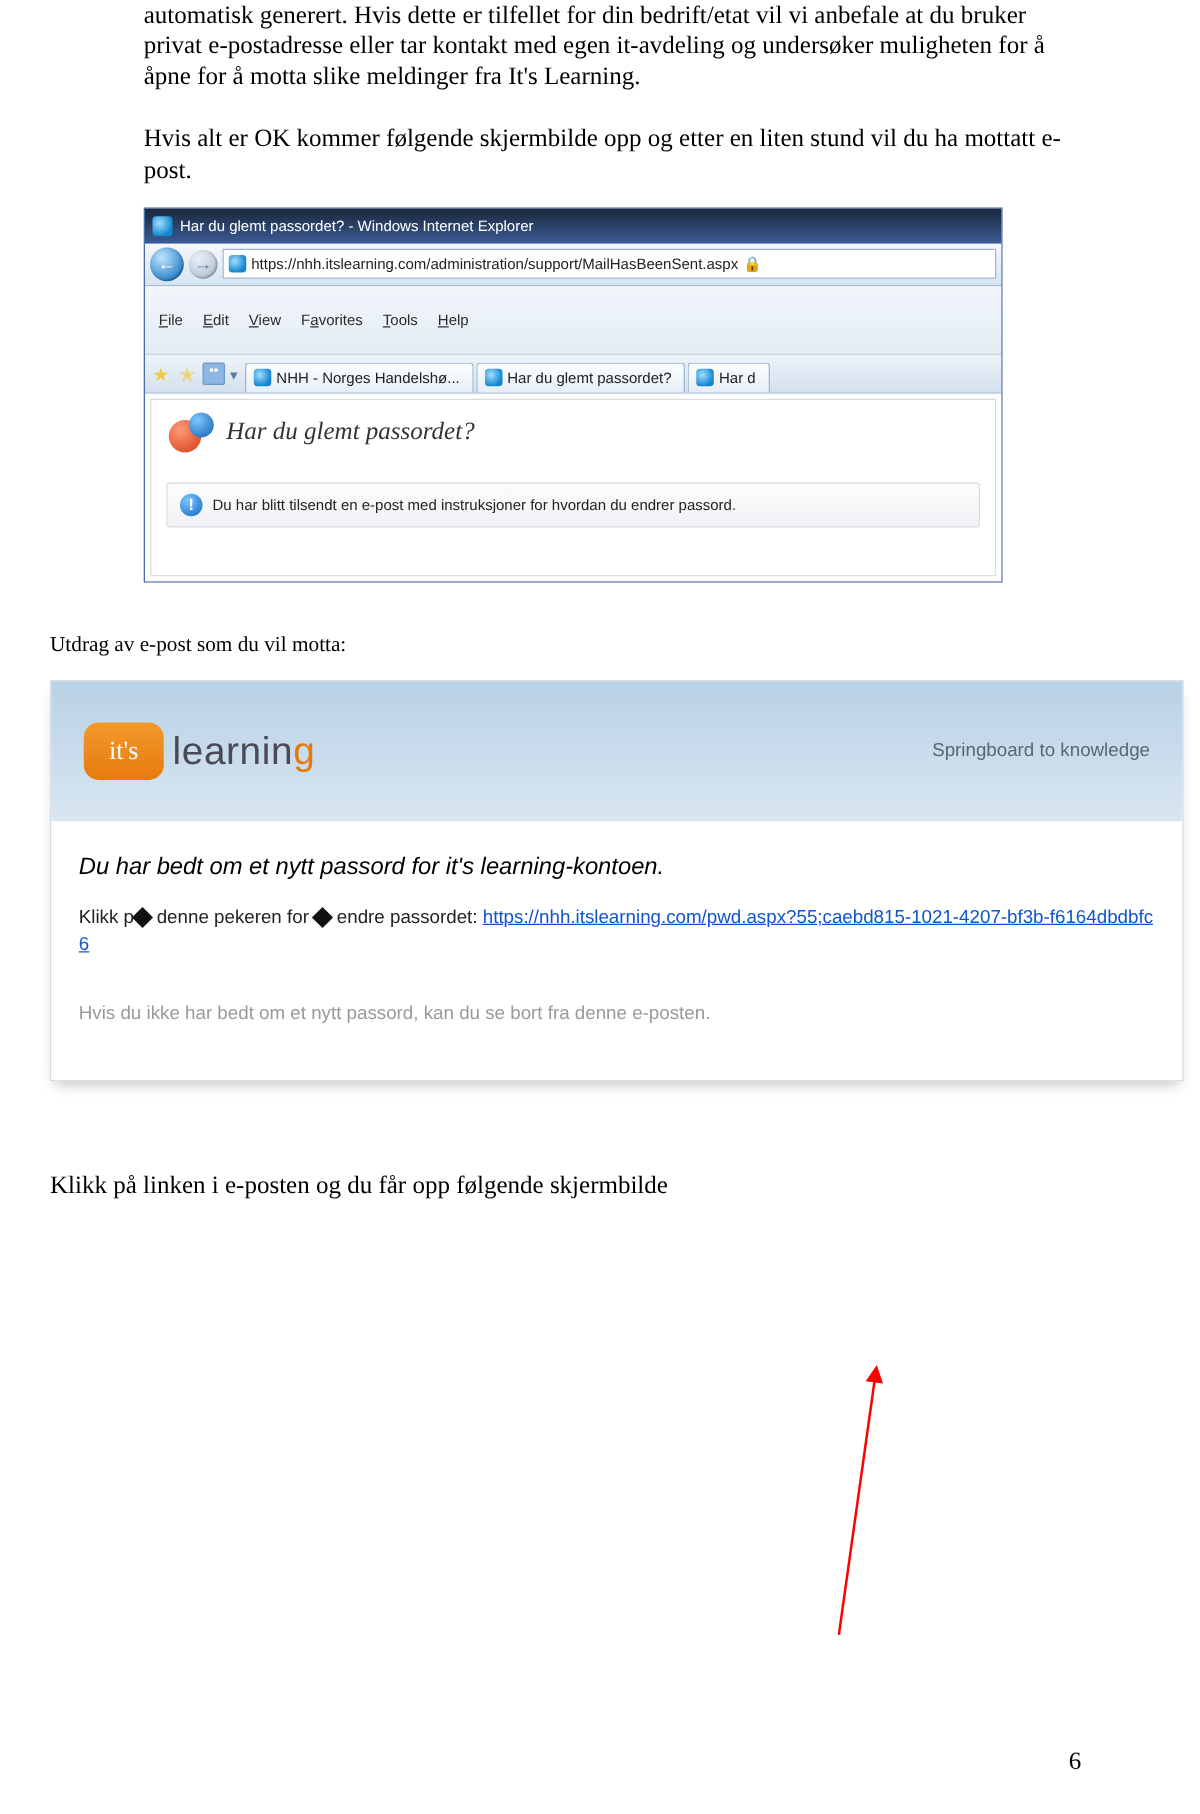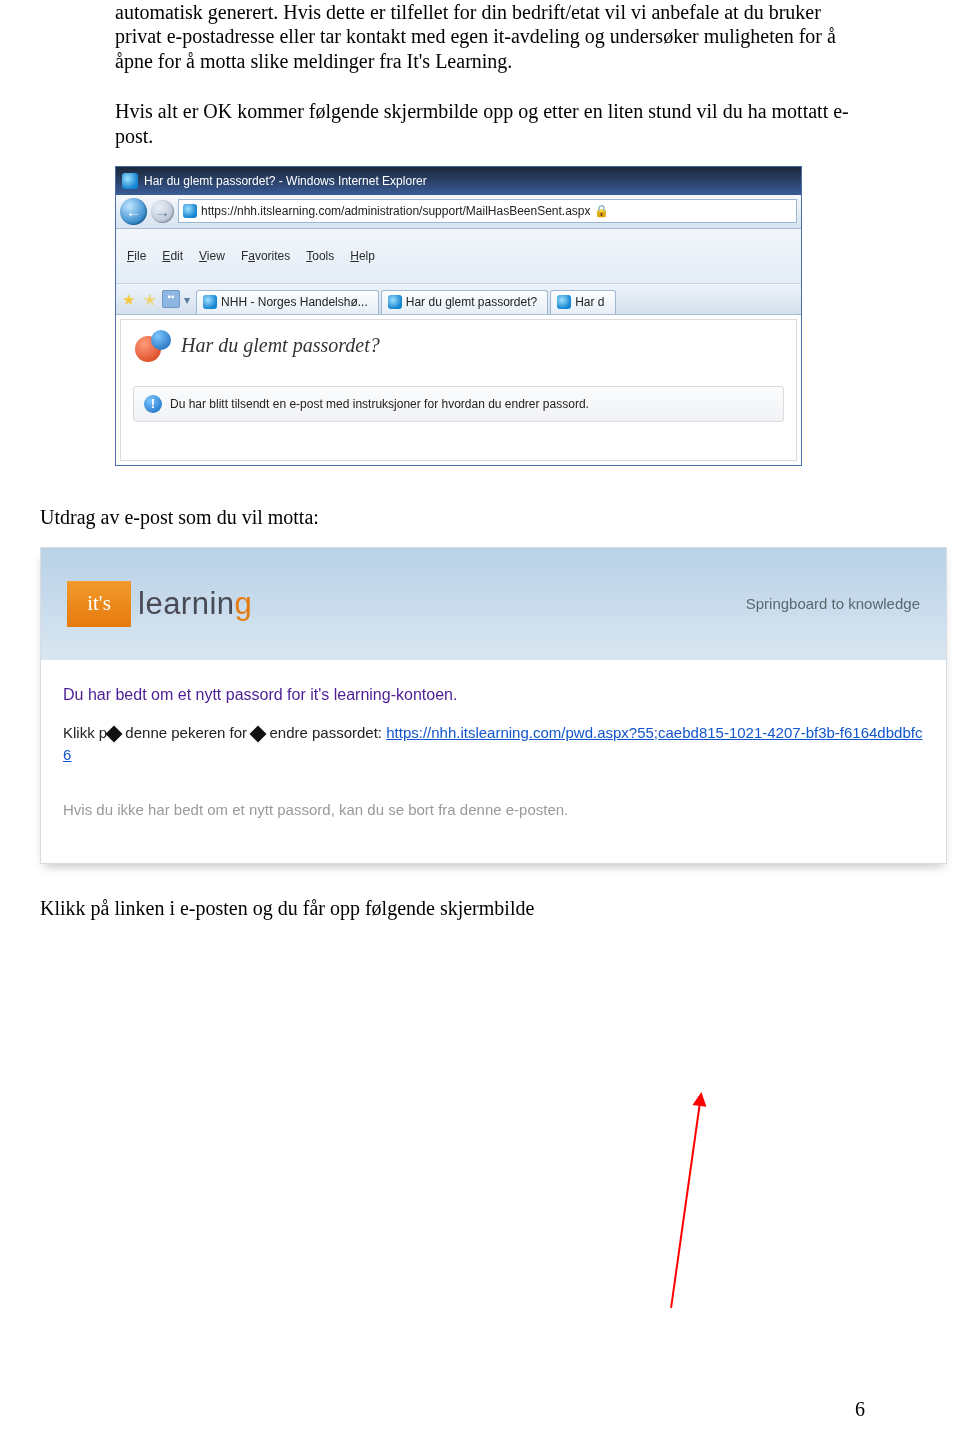--- a/index.html
+++ b/index.html
@@ -120,54 +120,54 @@
     padding:8px 10px;font-size:12px;color:#222;
   }
   .info-circ {
     width:18px;height:18px;border-radius:50%;
     background:radial-gradient(circle at 35% 30%,#7ec6ff,#0f66c0);
     color:#fff;font-weight:bold;font-size:13px;
     display:flex;align-items:center;justify-content:center;
   }
 
   .caption {
-    font-size:20px;margin:40px 0 18px -75px;
+    font-size:17px;margin:40px 0 18px -75px;
   }
 
   
   .email {
     margin-left:-75px;
     width:905px;
     border:1px solid #d7dde3;
     box-shadow:0 6px 10px -4px rgba(0,0,0,.25);
     font-family:Arial,Helvetica,sans-serif;
     background:#fff;
   }
   .email-banner {
     height:112px;
     background:linear-gradient(180deg,#b9d2e6 0%,#c5d9eb 40%,#d9e6f1 100%);
     display:flex;align-items:center;justify-content:space-between;
     padding:0 26px;
   }
   .logo { display:flex;align-items:center;gap:3px; }
   .logo-box {
-    width:64px;height:46px;border-radius:0;
+    width:64px;height:46px;border-radius:12px;
     background:linear-gradient(#f29a2c,#e77a0d);
     display:flex;align-items:center;justify-content:center;
     color:#fff;font-size:21px;font-family:Georgia,serif;
     margin-right:4px;
   }
   .logo-word { font-family:Verdana,sans-serif;font-size:31px;color:#4a4a55;letter-spacing:.5px; }
   .logo-word .g{ color:#e77a0d; }
   .tagline { color:#5a6770;font-size:15px; }
   .email-body { padding:26px 22px 30px 22px; }
   .greet { font-size:26px;color:#333;margin:16px 0 30px 0; }
   .diamond { display:inline-flex;width:19px;height:19px;vertical-align:-2px;
     transform:rotate(45deg);background:#111;margin:0 1px; }
-  .req { font-size:16px;color:#4c1d95;margin:0 0 18px 0; }
+  .req { font-style:italic;font-size:19px;color:#000000;margin:0 0 18px 0; }
   .kline { font-size:15px;color:#222;line-height:1.45;margin:0 0 2px 0; }
   .kline a { color:#1155cc;text-decoration:underline;word-break:break-all; }
   .dim { color:#9a9a9a;font-size:15px;margin-top:36px; }
 
   
   .arrow {
     position:absolute;
     left:700px; top:1095px;
     width:2px;height:215px;
     background:#ff0000;
@@ -175,21 +175,21 @@
     transform:rotate(8deg);
   }
   .arrow::before{
     content:"";position:absolute;top:-3px;left:-6px;
     border-left:7px solid transparent;
     border-right:7px solid transparent;
     border-bottom:14px solid #ff0000;
   }
 
   .final {
-    font-size:20px;margin:33px 0 0 -75px;
+    font-size:20px;margin:72px 0 0 -75px;
   }
   .pagenum {
     position:absolute;right:95px;bottom:30px;
     font-size:20px;font-family:"Times New Roman",serif;
   }
 </style>
 </head>
 <body>
 
 <div class="page">

